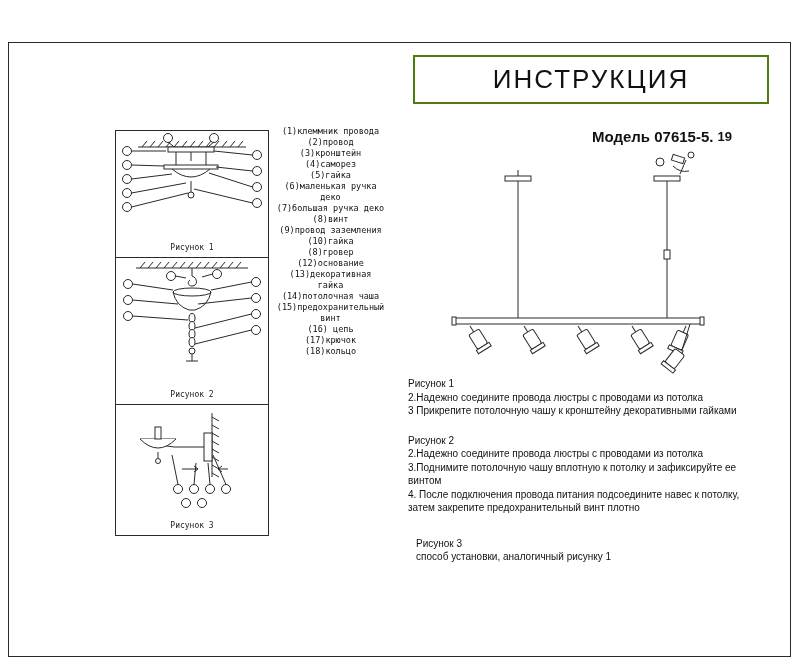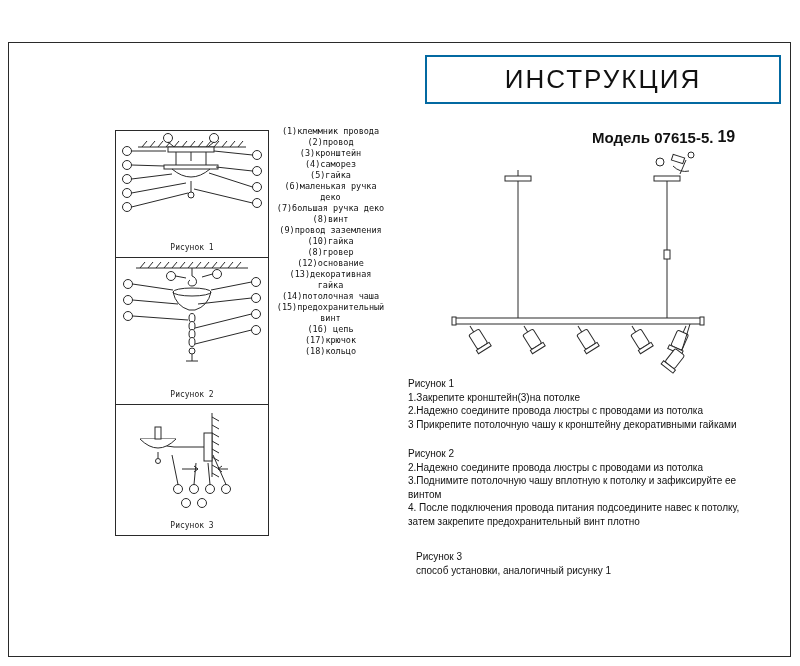--- a/index.html
+++ b/index.html
@@ -1,24 +1,24 @@
 <!DOCTYPE html>
 <html><head>
 <meta charset="utf-8">
 <style>
   html,body{margin:0;padding:0;background:#fff;}
   .page{position:relative;width:800px;height:666px;background:#ffffff;overflow:hidden;
         font-family:"Liberation Sans",sans-serif;color:#111;}
   .outer-border{position:absolute;left:8px;top:42px;width:781px;height:613px;
         border:1px solid #2a2a2a;}
-  .title-box{position:absolute;left:425px;top:55px;width:352px;height:45px;
-        border:2px solid #0369a1;display:flex;align-items:center;justify-content:center;
+  .title-box{position:absolute;left:413px;top:55px;width:352px;height:45px;
+        border:2px solid #4d7c0f;display:flex;align-items:center;justify-content:center;
         font-size:26px;letter-spacing:2px;color:#111;}
   .model-label{position:absolute;left:592px;top:128px;font-size:15px;font-weight:bold;}
-  .model-suffix{font-size:16px;font-weight:600;margin-left:4px;vertical-align:1px;}
+  .model-suffix{font-size:13px;font-weight:600;margin-left:4px;vertical-align:1px;}
 
   .figbox{position:absolute;left:115px;top:130px;width:152px;height:404px;
         border:1px solid #2a2a2a;display:flex;flex-direction:column;}
   .fig-section{position:relative;border-bottom:1px solid #2a2a2a;}
   .fig-section:last-child{border-bottom:none;}
   .fig-1{height:126px;} .fig-2{height:146px;} .fig-3{height:130px;}
   .fig-label{position:absolute;bottom:5px;left:0;width:100%;text-align:center;
         font:8px "DejaVu Sans Mono",monospace;color:#222;}
   .fig-section svg{display:block;}
 
@@ -222,21 +222,20 @@
       <g transform="translate(252,202) rotate(38)">
         <rect x="-6" y="0" width="12" height="17" rx="2" class="white"></rect>
         <rect x="-7.5" y="17" width="15" height="4" class="white"></rect>
       </g>
     </svg>
   </div>
 
   <div class="instructions">
     <div class="instr-section">
       <div class="instr-heading">Рисунок 1</div>
-      <div class="instr-step">1.Закрепите кронштейн(3)на потолке</div>
       <div class="instr-step">2.Надежно соедините провода люстры с проводами из потолка</div>
       <div class="instr-step">3 Прикрепите потолочную чашу к кронштейну декоративными гайками</div>
     </div>
     <div class="instr-section">
       <div class="instr-heading">Рисунок 2</div>
       <div class="instr-step">2.Надежно соедините провода люстры с проводами из потолка</div>
       <div class="instr-step">3.Поднимите потолочную чашу вплотную к потолку и зафиксируйте ее винтом</div>
       <div class="instr-step">4. После подключения провода питания подсоедините навес к потолку, затем закрепите предохранительный винт плотно</div>
     </div>
     <div class="instr-section indented">

